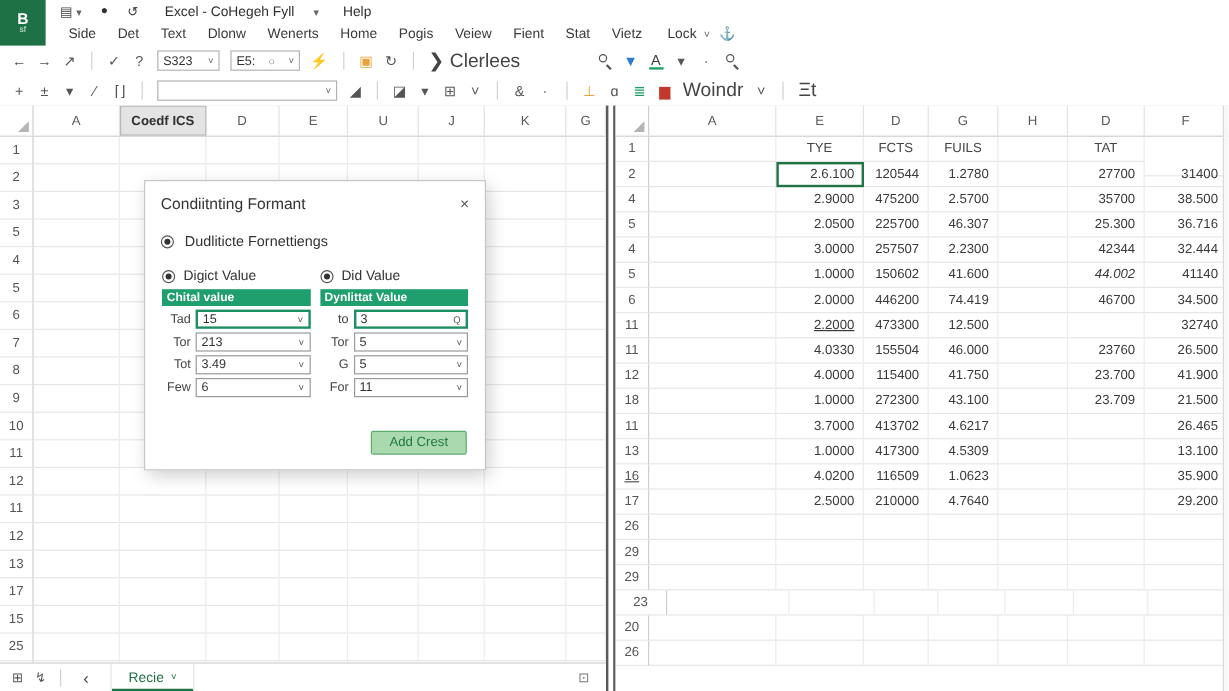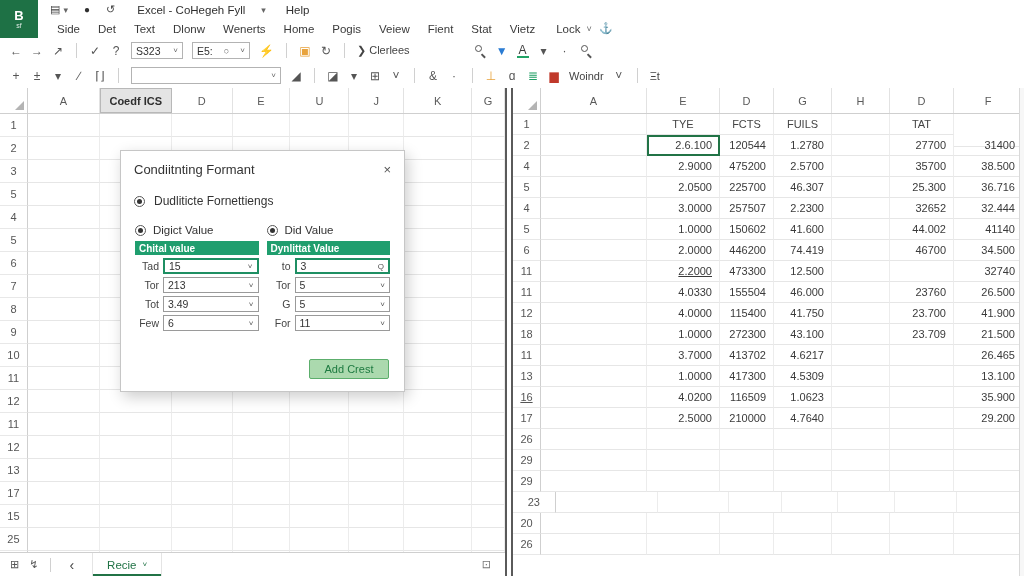--- a/index.html
+++ b/index.html
@@ -25,21 +25,21 @@
   .menu-lock { padding:0 6px 0 12px; }
   .lock-caret { font-size:9px; color:#666; padding-right:8px; }
   .pin-icon { color:#2b5fa3; font-size:11px; }
 
   
   .toolbar { border-bottom:1px solid #d4d4d4; }
   .tb-row { height:25px; display:flex; align-items:center; padding-left:10px; gap:9px; font-size:12px; color:#555; }
   .tb-icon { display:inline-block; min-width:12px; text-align:center; font-size:12px; color:#555; line-height:1; }
   .tb-sep { width:1px; height:15px; background:#d0d0d0; margin:0 3px; }
   .tb-gap { display:inline-block; }
-  .tb-txt { font-size:11px; color:#444; }
+  .tb-txt { font-size:16px; color:#444; }
   .tb-box { height:17px; border:1px solid #b3b3b3; display:inline-flex; align-items:center;
             justify-content:space-between; padding:0 4px; font-size:10.5px; color:#333; background:#fff; }
   .tb-caret { font-size:8px; color:#666; margin-left:4px; }
   .tb-box-extra { font-size:9px; color:#666; margin-left:4px; }
   .mag-icon { position:relative; width:13px; height:13px; display:inline-block; }
   .mag-c { position:absolute; left:1px; top:1px; width:7px; height:7px; border:1.5px solid #555; border-radius:50%; }
   .mag-t { position:absolute; right:1px; bottom:1px; width:5px; height:1.5px; background:#555; transform:rotate(45deg); }
 
   
   .sheet { position:absolute; top:88px; left:0; right:0; bottom:0; display:flex; }
@@ -602,31 +602,31 @@
             <div class="cell" style="width: 64px;">25.300</div>
             <div class="cell" style="width: 69px;">36.716</div>
           </div>
           <div class="grid-row gr-row">
             <div class="gutter" style="width: 28px;">4</div>
             <div class="cell" style="width: 106px;"></div>
             <div class="cell" style="width: 73px;">3.0000</div>
             <div class="cell" style="width: 54px;">257507</div>
             <div class="cell" style="width: 58px;">2.2300</div>
             <div class="cell" style="width: 58px;"></div>
-            <div class="cell" style="width: 64px;">32652</div>
+            <div class="cell" style="width: 64px;">42344</div>
             <div class="cell" style="width: 69px;">32.444</div>
           </div>
           <div class="grid-row gr-row">
             <div class="gutter" style="width: 28px;">5</div>
             <div class="cell" style="width: 106px;"></div>
             <div class="cell" style="width: 73px;">1.0000</div>
             <div class="cell" style="width: 54px;">150602</div>
             <div class="cell" style="width: 58px;">41.600</div>
             <div class="cell" style="width: 58px;"></div>
-            <div class="cell" style="width: 64px;">44.002</div>
+            <div class="cell" style="width: 64px; font-style: italic;">44.002</div>
             <div class="cell" style="width: 69px;">41140</div>
           </div>
           <div class="grid-row gr-row">
             <div class="gutter" style="width: 28px;">6</div>
             <div class="cell" style="width: 106px;"></div>
             <div class="cell" style="width: 73px;">2.0000</div>
             <div class="cell" style="width: 54px;">446200</div>
             <div class="cell" style="width: 58px;">74.419</div>
             <div class="cell" style="width: 58px;"></div>
             <div class="cell" style="width: 64px;">46700</div>

